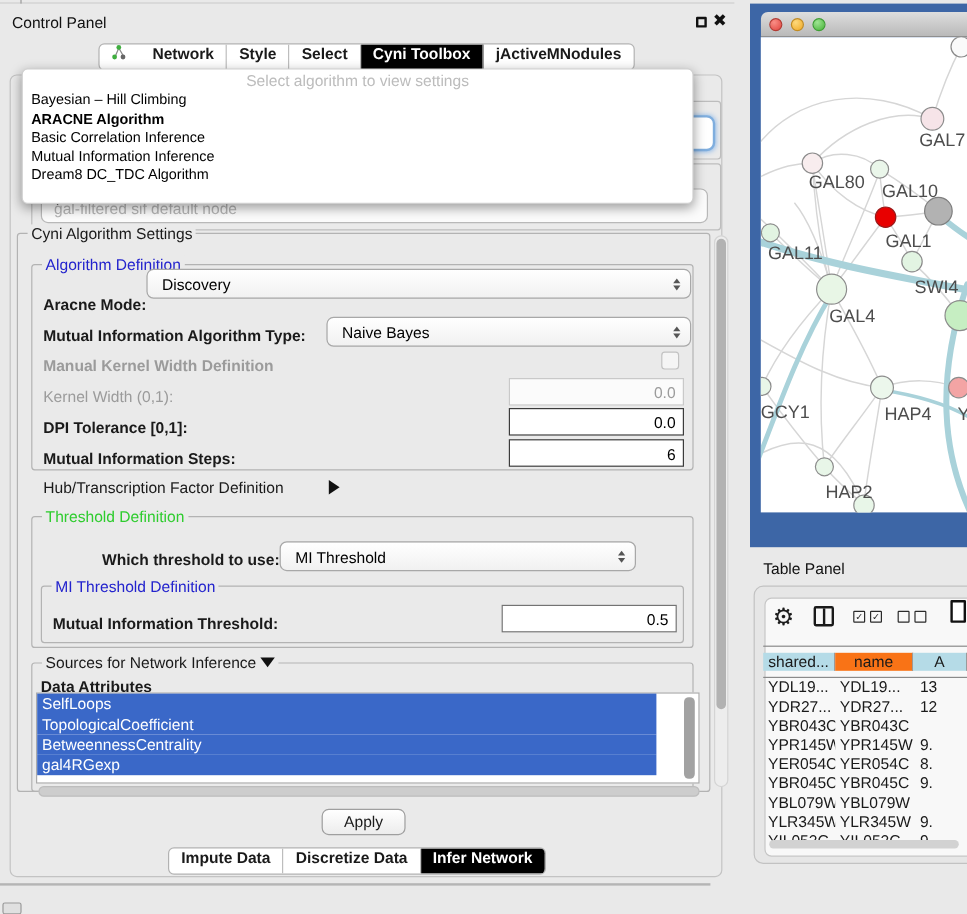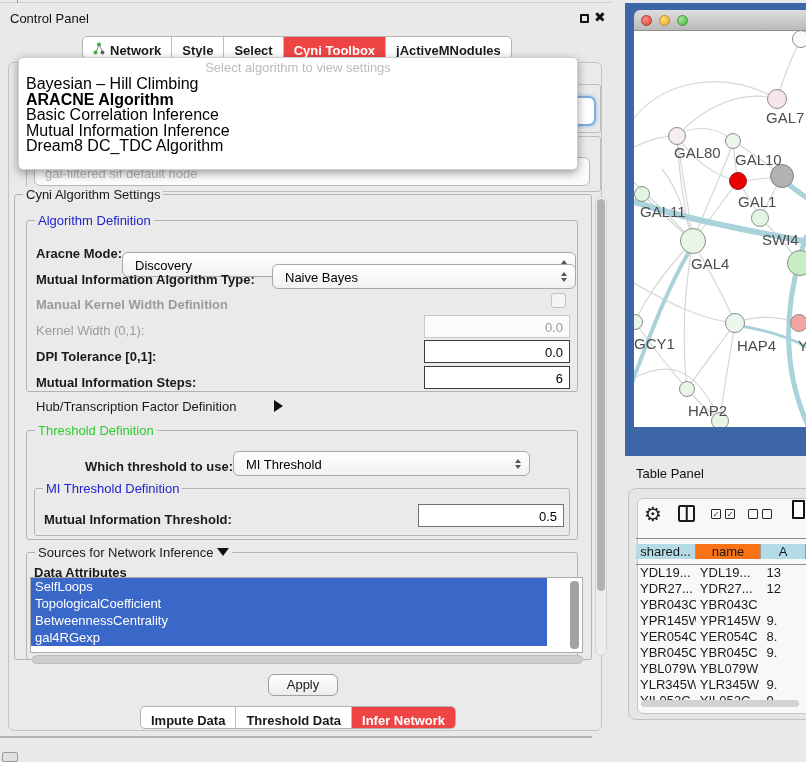--- a/index.html
+++ b/index.html
@@ -8,39 +8,39 @@
   #root { position:relative; width:806px; height:762px; background:#e9e9e9; overflow:hidden; }
 
   
   .cp-topline { position:absolute; left:0; top:2px; width:612px; height:1px; background:#cfcfcf; }
   .cp-tabnub { position:absolute; left:17px; top:0; width:1px; height:3px; background:#9a9a9a; }
   .cp-title { position:absolute; left:10px; top:11px; font-size:13px; color:#111; }
   .float-btn { position:absolute; left:580px; top:14px; width:9px; height:9px; border:2px solid #111; border-radius:1px; }
   .close-btn { position:absolute; left:594px; top:9px; font-size:14px; font-weight:bold; color:#111; }
 
   .tabstrip { position:absolute; display:flex; background:#fff; border:1px solid #b2b2b2; border-radius:5px; overflow:hidden; height:23px; }
-  .tabstrip .tab { display:flex; align-items:flex-end; justify-content:center; gap:5px; font-size:13px; font-weight:bold; color:#1a1a1a; border-right:1px solid #bdbdbd; padding:0 10px; white-space:nowrap; }
+  .tabstrip .tab { display:flex; align-items:flex-start; justify-content:center; gap:22px; font-size:13px; font-weight:bold; color:#1a1a1a; border-right:1px solid #bdbdbd; padding:0 10px; white-space:nowrap; }
   .tabstrip .tab:last-child { border-right:none; }
-  .tabstrip .tab.sel { background:#ef4444; color:#fff; }
+  .tabstrip .tab.sel { background:#000000; color:#fff; }
   .strip-top { left:82px; top:36px; }
   .strip-bottom { left:140px; top:706px; }
 
   
   .main-panel { position:absolute; left:8px; top:62px; width:594px; height:669px; background:#eaeaea; border:1px solid #c3c3c3; border-radius:6px; }
 
   
   .bg-grp { position:absolute; border:1px solid #bdbdbd; border-radius:3px; }
   .focus-combo { position:absolute; left:560px; top:96px; width:36px; height:30px; background:#fff; border:2px solid #7faede; border-radius:7px; box-shadow:0 0 4px #8db8e8; }
   .hidden-combo { position:absolute; left:34px; top:157px; width:556px; height:29px; background:#fbfbfb; border:1px solid #b8b8b8; border-radius:6px; }
   .hidden-combo span { position:absolute; left:10px; top:8px; color:#b4b4b4; }
 
   
   .popup { position:absolute; left:18px; top:57px; width:560px; height:113px; background:#fff; border:1px solid #cfcfcf; border-radius:5px; box-shadow:0 3px 10px rgba(0,0,0,.38); z-index:50; padding-top:2px; }
   .popup .ph { text-align:center; color:#bcbcbc; font-size:13px; height:16px; }
-  .popup .it { padding-left:7px; font-size:16px; height:15.5px; line-height:15.5px; color:#000; }
+  .popup .it { padding-left:7px; font-size:12px; height:15.5px; line-height:15.5px; color:#000; }
   .popup .it.bold { font-weight:bold; }
 
   
   .grp { position:absolute; border:1px solid #b3b3b3; border-radius:3px; }
   .grp > .legend { position:absolute; top:-8px; left:8px; background:#eaeaea; padding:0 3px; font-size:13px; line-height:15px; white-space:nowrap; }
   .leg-blue { color:#2323cd; }
   .leg-green { color:#2ecc2e; }
 
   .lbl { position:absolute; font-size:13px; white-space:nowrap; }
   .b { font-weight:bold; }
@@ -173,21 +173,21 @@
     <span class="legend">Cyni Algorithm Settings</span>
   </div>
   <div class="scroll-track">
     <div class="scroll-thumb"></div>
   </div>
 
   <div class="grp" style="left:26px; top:220px; width:552px; height:172px;">
     <span class="legend leg-blue">Algorithm Definition</span>
   </div>
   <span class="lbl b" style="left:36px; top:246px;">Aracne Mode:</span>
-  <div class="combo" style="left:122px; top:252px; width:454px;">
+  <div class="combo" style="left:122px; top:224px; width:454px;">
     <span class="val">Discovery</span>
     <span class="spin">
         <i class="up"></i>
         <i class="dn"></i>
       </span>
   </div>
   <span class="lbl b" style="left:36px; top:272px;">Mutual Information Algorithm Type:</span>
   <div class="combo" style="left:272px; top:264px; width:304px;">
     <span class="val">Naive Bayes</span>
     <span class="spin">
@@ -240,21 +240,21 @@
   </div>
   <div class="hscroll"></div>
 
   <div class="apply">Apply</div>
 
   <div class="tabstrip strip-bottom">
     <div class="tab">
         <span>Impute Data</span>
       </div>
     <div class="tab">
-        <span>Threshold Data</span>
+        <span>Discretize Data</span>
       </div>
     <div class="tab sel">
         <span>Infer Network</span>
       </div>
   </div>
 
   <div class="bottom-line"></div>
   <div class="mini-icon"></div>
 
   <div class="net-window">

